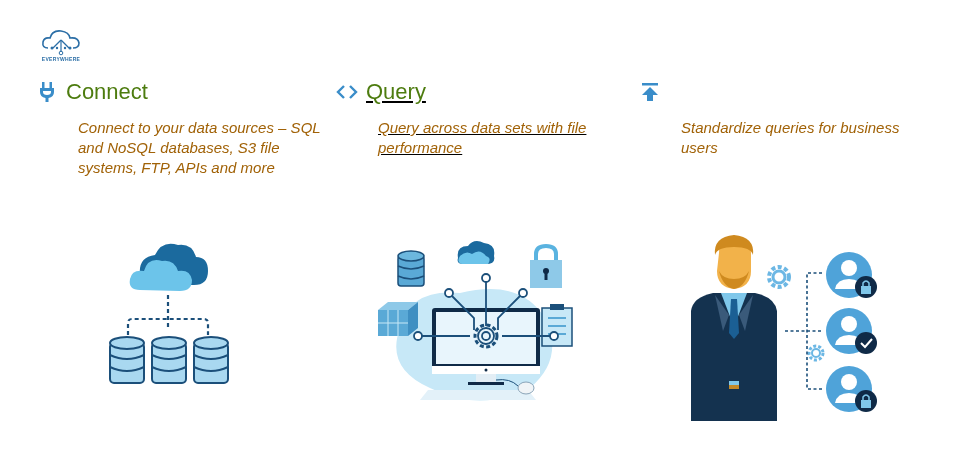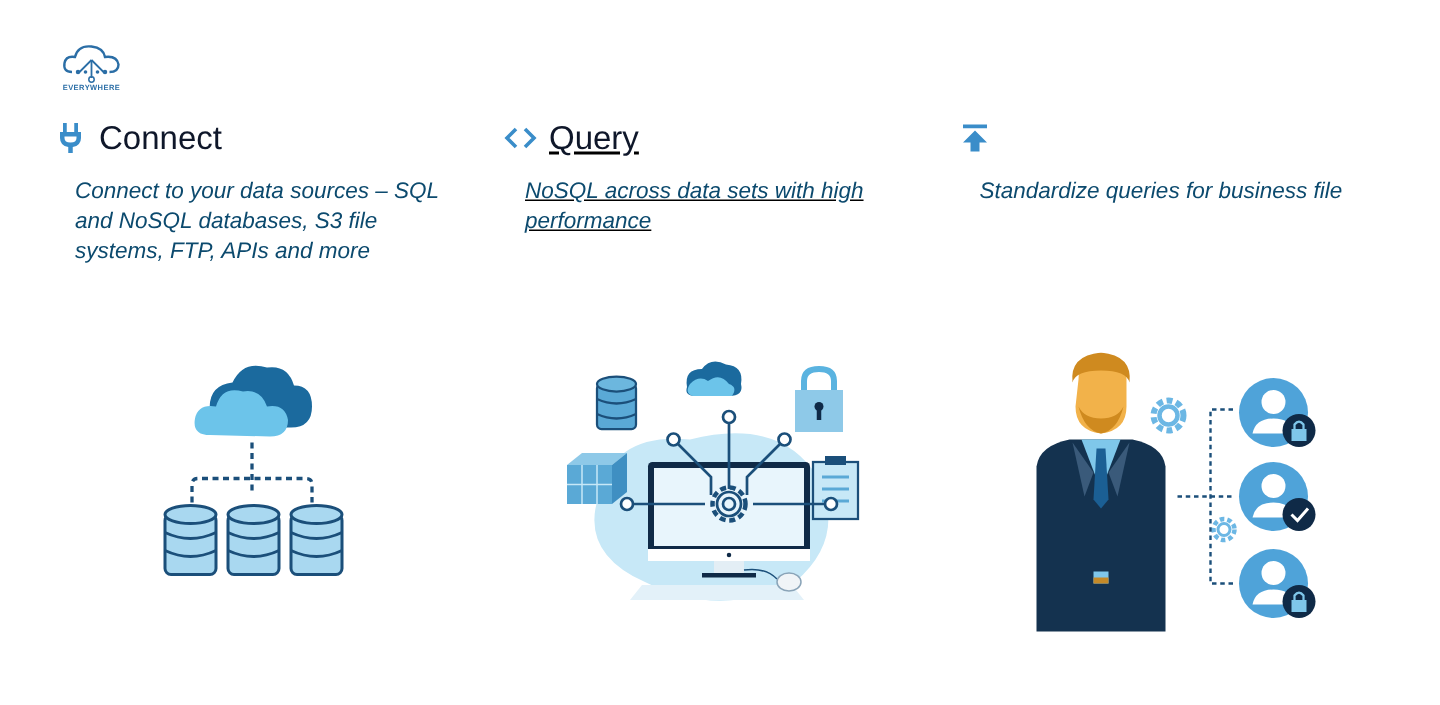--- a/index.html
+++ b/index.html
@@ -2,22 +2,22 @@
 <html><head>
 <meta charset="utf-8">
 <style>
   html, body { margin:0; padding:0; }
   body { width:960px; height:470px; background:#ffffff; position:relative; overflow:hidden; font-family:"Liberation Sans", sans-serif; }
   .logo { position:absolute; left:38px; top:26px; width:46px; height:40px; }
   .logo-text { position:absolute; left:36px; top:56px; width:50px; text-align:center; font-size:5px; color:#2b6ea6; letter-spacing:0.3px; font-weight:bold; }
   .col { position:absolute; top:78px; }
   .col-head { display:flex; align-items:center; height:28px; }
   .col-head .ic { width:22px; height:22px; margin-right:8px; display:flex; align-items:center; justify-content:center; }
-  .col-title { font-size:22px; color:#0f172a; font-family:"Liberation Sans", sans-serif; }
-  .col-desc { margin-top:12px; margin-left:14px; font-size:15px; font-style:italic; color:#0c4a6e; line-height:20px; width:250px; }
+  .col-title { font-size:22px; color:#4d7c0f; font-family:"Liberation Sans", sans-serif; }
+  .col-desc { margin-top:12px; margin-left:42px; font-size:15px; font-style:italic; color:#a16207; line-height:20px; width:250px; }
   .illus { position:absolute; }
 </style>
 </head>
 <body>
 
 <svg class="logo" viewBox="0 0 46 40">
   <path d="M10 22 Q4 22 5 16 Q6 11 12 12 Q14 4 23 5 Q31 6 32 12 Q40 11 41 17 Q41 22 35 22" fill="none" stroke="#2b6ea6" stroke-width="1.6"></path>
   <line x1="23" y1="14" x2="23" y2="26" stroke="#2b6ea6" stroke-width="1.2"></line>
   <line x1="23" y1="14" x2="15" y2="22" stroke="#2b6ea6" stroke-width="1.2"></line>
   <line x1="23" y1="14" x2="31" y2="22" stroke="#2b6ea6" stroke-width="1.2"></line>
@@ -47,33 +47,33 @@
 <div class="col" style="left:336px;text-decoration:underline;">
   <div class="col-head">
     <span class="ic">
       <svg width="22" height="16" viewBox="0 0 22 16">
         <polyline points="8,2 2,8 8,14" fill="none" stroke="#3a8dc9" stroke-width="2.4"></polyline>
         <polyline points="14,2 20,8 14,14" fill="none" stroke="#3a8dc9" stroke-width="2.4"></polyline>
       </svg>
     </span>
     <span class="col-title">Query</span>
   </div>
-  <div class="col-desc">NoSQL across data sets with high performance</div>
+  <div class="col-desc">Query across data sets with file performance</div>
 </div>
 
 <div class="col" style="left:639px;">
   <div class="col-head">
     <span class="ic">
       <svg width="18" height="20" viewBox="0 0 18 20">
         <rect x="1" y="1" width="16" height="2.5" fill="#3a8dc9"></rect>
         <path d="M9 5 L17 13 H12 V19 H6 V13 H1 Z" fill="#3a8dc9"></path>
       </svg>
     </span>
   </div>
-  <div class="col-desc">Standardize queries for business file</div>
+  <div class="col-desc">Standardize queries for business users</div>
 </div>
 
 <svg class="illus" style="left:100px; top:235px;" width="140" height="155" viewBox="0 0 140 155">
   <g>
     <path d="M40 40 Q38 22 55 20 Q62 5 78 10 Q92 8 96 22 Q108 22 108 36 Q108 50 94 50 H50 Z" fill="#1b6a9e"></path>
     <path d="M40 55 Q28 55 30 44 Q32 34 44 36 Q48 22 62 26 Q74 24 78 36 Q90 34 92 45 Q92 56 80 56 Z" fill="#6cc4ea"></path>
   </g>
   <g fill="none" stroke="#1b4f7a" stroke-width="2.2" stroke-dasharray="4 3">
     <line x1="68" y1="60" x2="68" y2="95"></line>
     <path d="M28 100 V88 Q28 84 32 84 H104 Q108 84 108 88 V100"></path>

